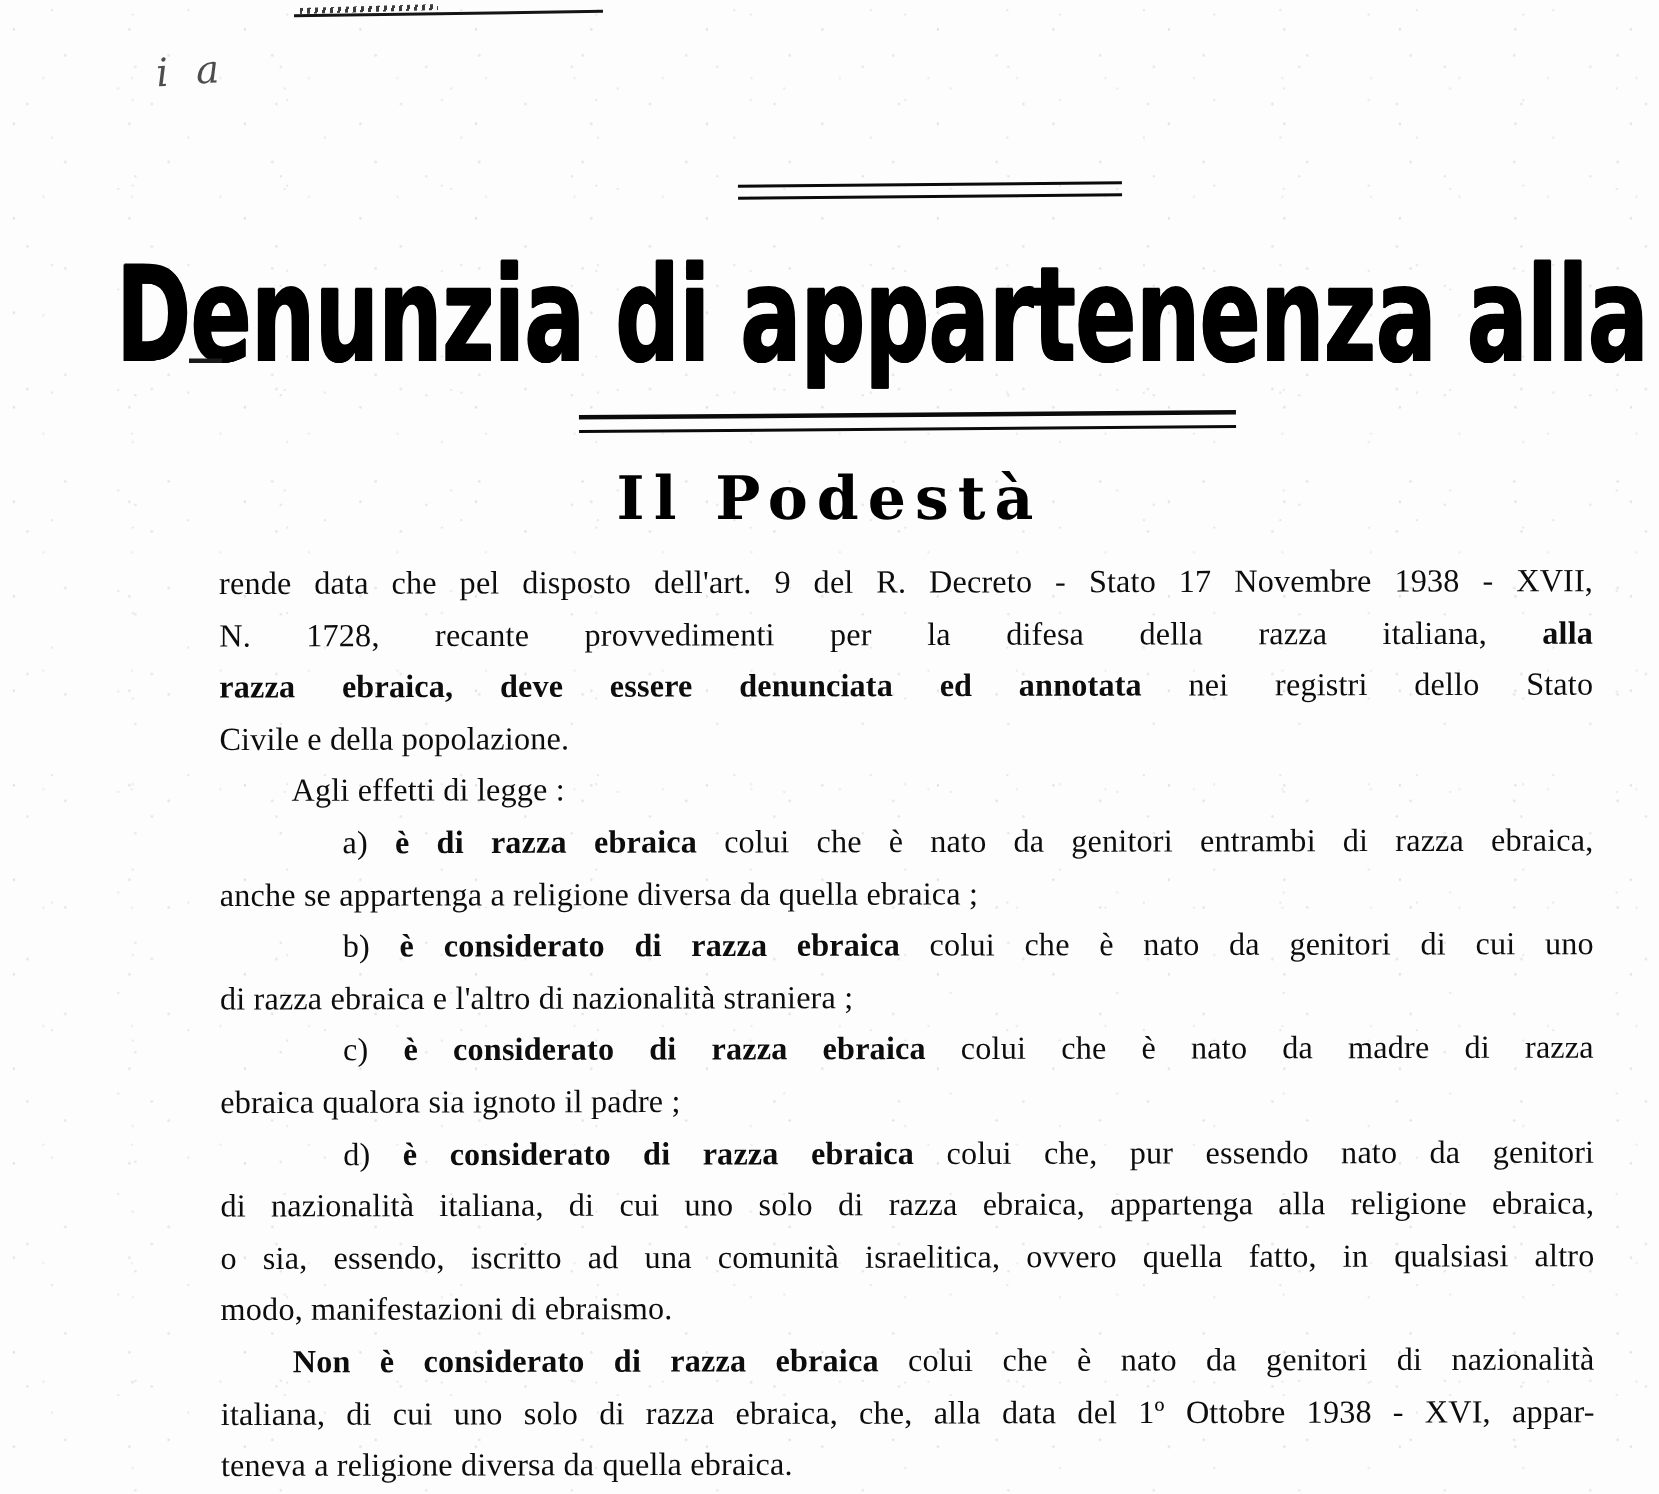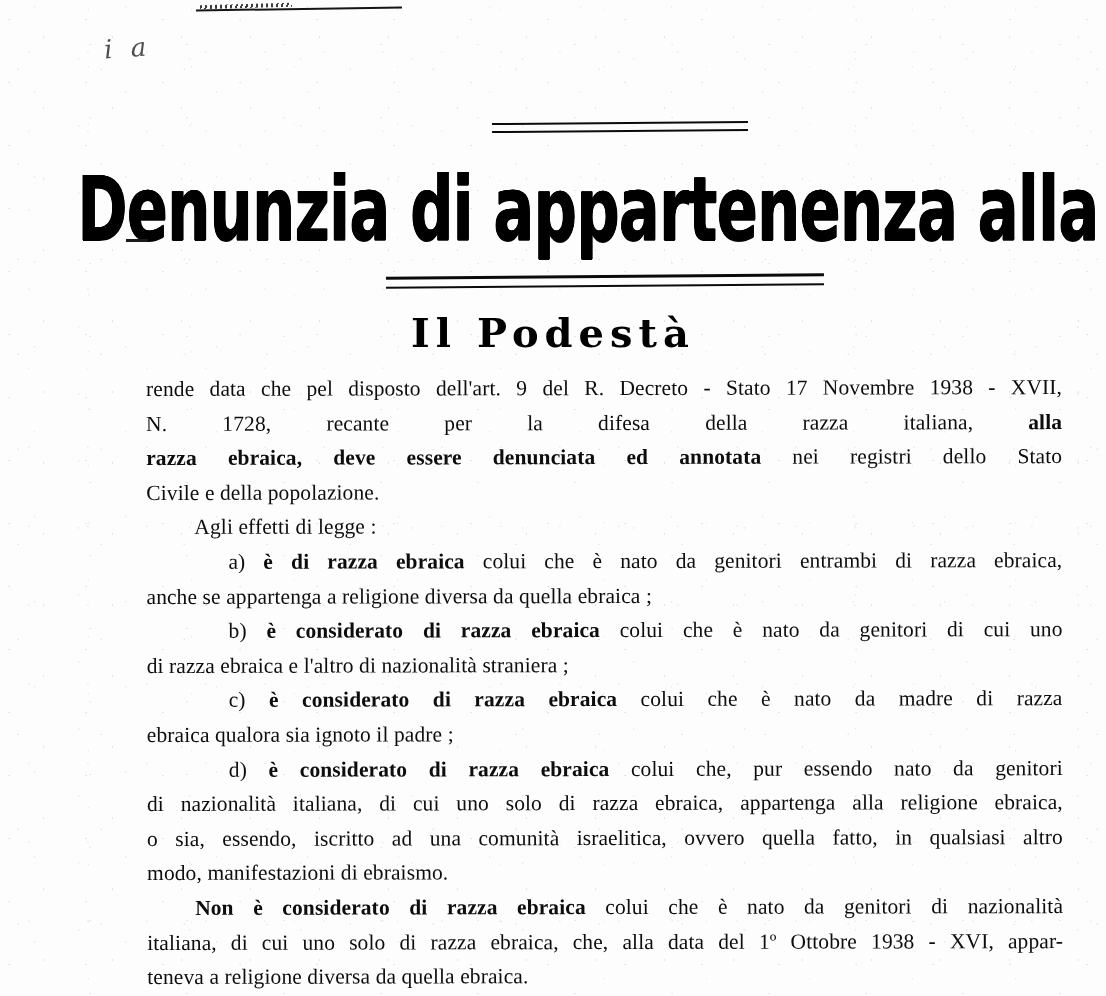--- a/index.html
+++ b/index.html
@@ -234,20 +234,21 @@
           <span>17</span>
           <span>Novembre</span>
           <span>1938</span>
           <span>-</span>
           <span>XVII,</span>
         </div>
         <div class="line j">
           <span>N.</span>
           <span>1728,</span>
           <span>recante</span>
+          <span>provvedimenti</span>
           <span>per</span>
           <span>la</span>
           <span>difesa</span>
           <span>della</span>
           <span>razza</span>
           <span>italiana,</span>
           <span style="font-weight: bold;">alla</span>
         </div>
         <div class="line j">
           <span style="font-weight: bold;">razza</span>

